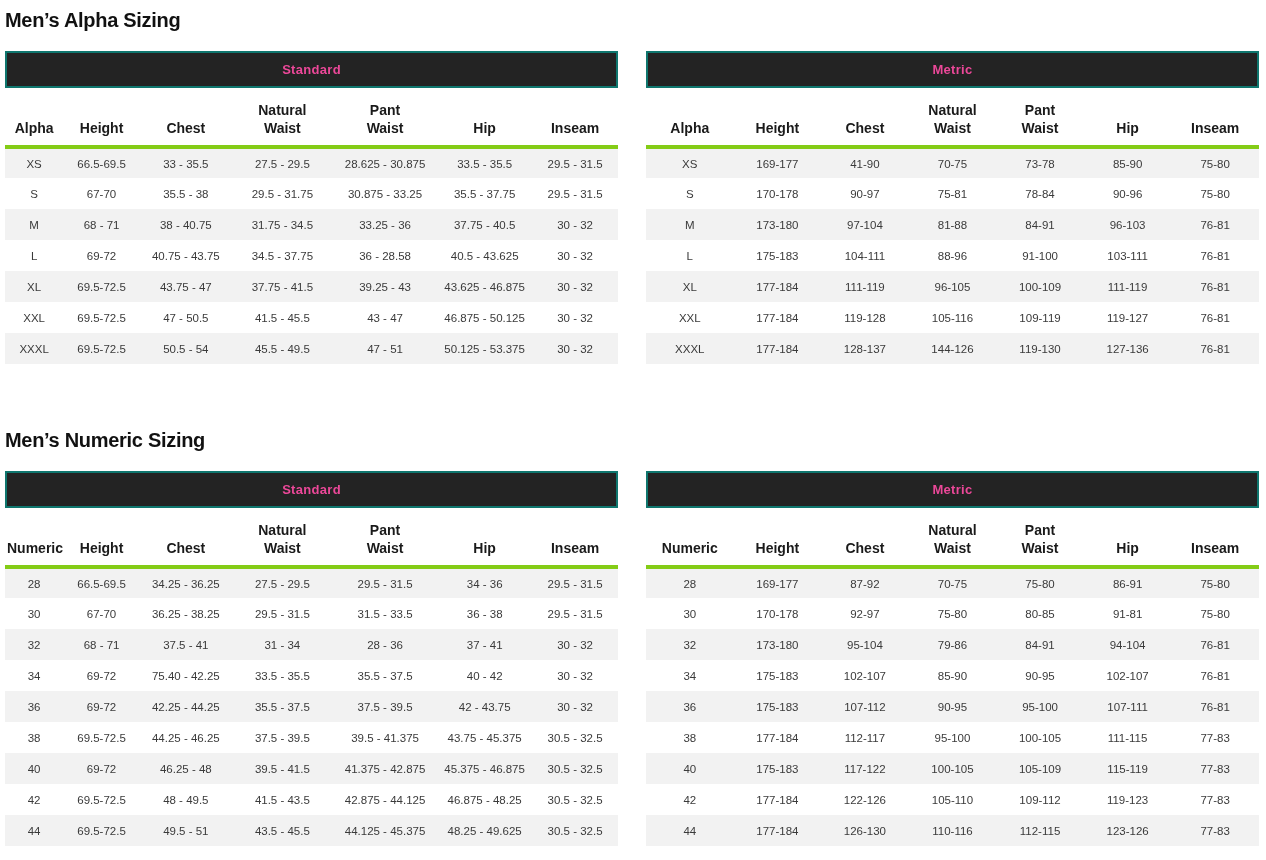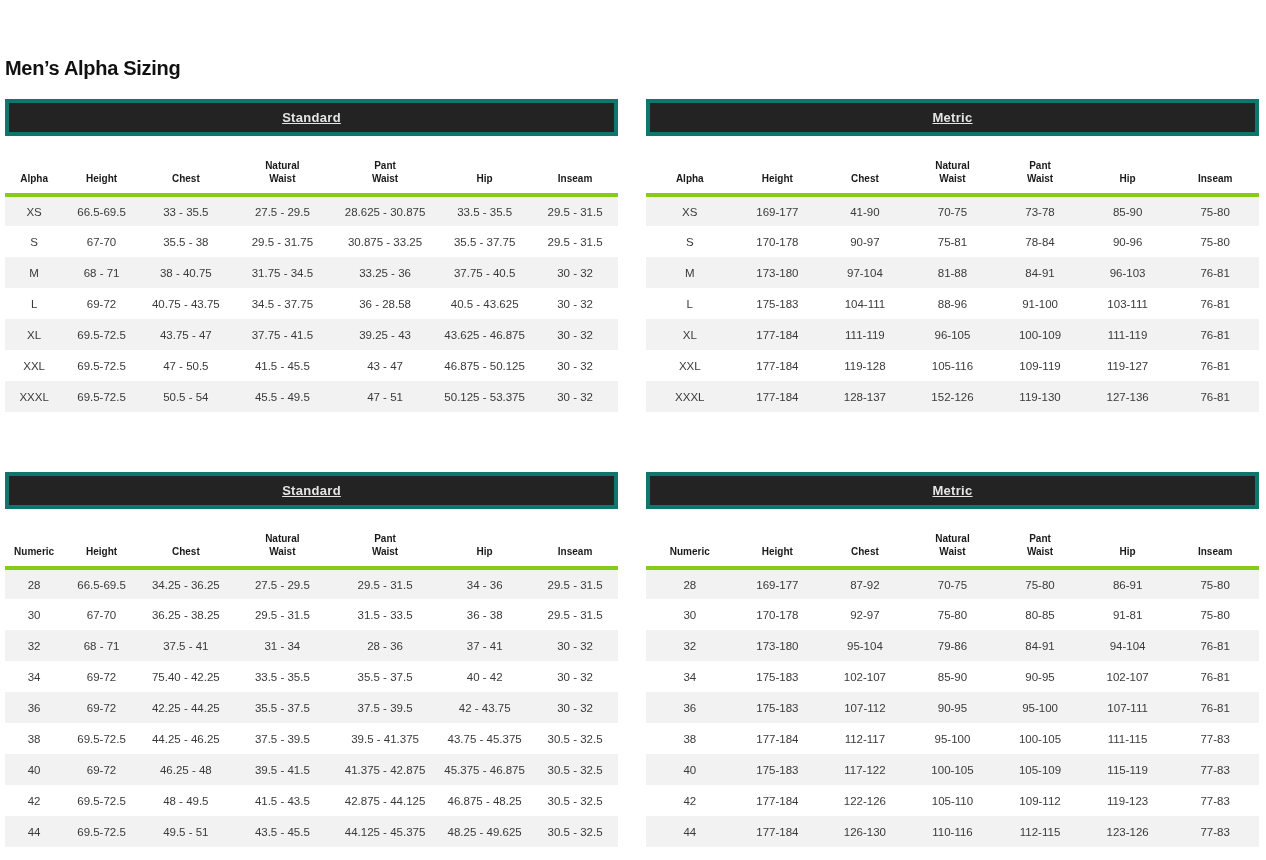--- a/index.html
+++ b/index.html
@@ -5,62 +5,61 @@
   * { box-sizing: border-box; }
   html, body { margin: 0; padding: 0; }
   body {
     width: 1266px;
     height: 860px;
     background: #ffffff;
     font-family: "Liberation Sans", sans-serif;
     color: #1a1a1a;
     overflow: hidden;
   }
-  .page { padding: 4px 7px 0 5px; margin-top: 48px; }
+  .page { padding: 4px 7px 0 5px; }
 
   .section-title {
     font-size: 20px;
     font-weight: bold;
     letter-spacing: -0.3px;
     margin: 0;
     padding: 5px 0 19px 0;
     color: #111111;
   }
   .section--second { padding-top: 60px; }
 
   .tables-row {
     display: flex;
     gap: 28px;
   }
   .table-block { flex: 1 1 0; min-width: 0; }
 
   .table-title-bar {
     height: 37px;
     background: #232323;
-    border: 4px solid #0f766e;
-    color: #e5e5e5;
+    border: 2px solid #0f766e;
+    color: #ec4899;
     font-size: 13px;
     font-weight: bold;
     letter-spacing: 0.3px;
     display: flex;
     align-items: center;
     justify-content: center;
-    text-decoration: underline;
   }
 
   table.sizing-table {
     width: 100%;
     border-collapse: collapse;
     table-layout: fixed;
   }
   table.sizing-table th {
     height: 59px;
     vertical-align: bottom;
     padding: 0 2px 8px 2px;
-    font-size: 10px;
+    font-size: 14px;
     font-weight: bold;
     line-height: 1.25;
     text-align: center;
     white-space: pre-line;
     color: #1a1a1a;
   }
   table.sizing-table tbody { border-top: 4px solid #84cc16; }
   table.sizing-table td {
     height: 31px;
     padding: 0 2px;
@@ -238,32 +237,33 @@
                 <td>119-128</td>
                 <td>105-116</td>
                 <td>109-119</td>
                 <td>119-127</td>
                 <td>76-81</td>
               </tr>
               <tr>
                 <td>XXXL</td>
                 <td>177-184</td>
                 <td>128-137</td>
-                <td>152-126</td>
+                <td>144-126</td>
                 <td>119-130</td>
                 <td>127-136</td>
                 <td>76-81</td>
               </tr>
             </tbody>
         </table>
       </div>
     </div>
   </div>
 
   <div class="section section--second">
+    <h2 class="section-title">Men’s Numeric Sizing</h2>
     <div class="tables-row">
       <div class="table-block">
         <div class="table-title-bar">Standard</div>
         <table class="sizing-table cols-left">
           <thead>
               <tr>
                 <th>Numeric</th>
                 <th>Height</th>
                 <th>Chest</th>
                 <th>Natural

